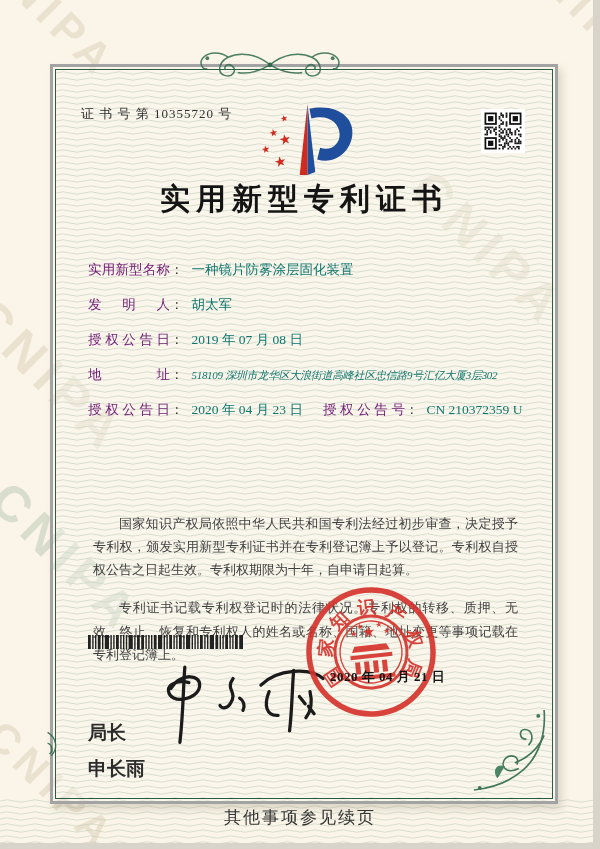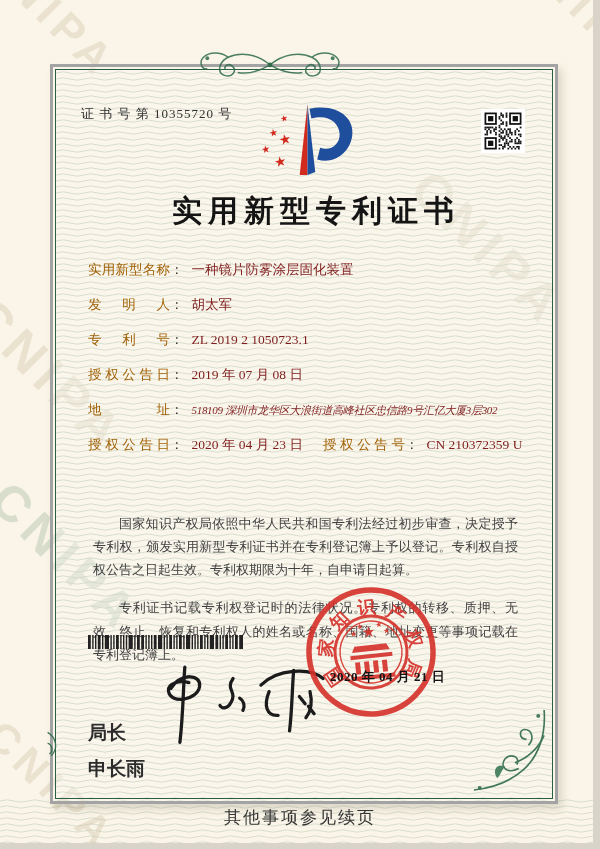--- a/index.html
+++ b/index.html
@@ -28,32 +28,32 @@
   .cert-inner{position:absolute;inset:2px;border:1px solid #2b5d43;}
   .waves{position:absolute;inset:0;width:100%;height:100%;z-index:0;}
   .bottom-strip{position:absolute;left:0;top:798px;width:600px;height:45px;z-index:0;opacity:.8;}
 
   .cert-content{position:absolute;inset:0;z-index:3;color:#3a3a3a;}
 
   .cert-no{position:absolute;left:28px;top:38px;font-size:13px;letter-spacing:1px;color:#2f2f2f;}
   .logo{position:absolute;left:200px;top:36px;}
   .qr{position:absolute;left:428px;top:42px;}
   .title{
-    position:absolute;left:0;top:124px;width:100%;text-align:center;
-    font-size:30px;font-weight:bold;letter-spacing:6px;color:#141414;margin-left:12px;
+    position:absolute;left:0;top:112px;width:100%;text-align:center;
+    font-size:30px;font-weight:bold;letter-spacing:6px;color:#141414;
   }
 
   .fields{position:absolute;left:35px;top:194px;width:440px;}
   .frow{height:35px;font-size:13.5px;white-space:nowrap;}
   .flabel{
     display:inline-block;width:82px;text-align:justify;text-align-last:justify;
-    color:#a16207;vertical-align:top;font-family:Liberation Mono, monospace;
+    color:#701a75;vertical-align:top;font-family:Liberation Mono, monospace;
   }
   .fcolon{color:#333;}
-  .fvalue{margin-left:8px;color:#7f1d1d;}
+  .fvalue{margin-left:8px;color:#0f766e;}
   .fvalue-long{font-size:11px;letter-spacing:-0.3px;font-style:italic;}
   .grant-pair2{margin-left:20px;}
 
   .paras{position:absolute;left:25px;top:430px;width:455px;font-size:13px;line-height:1.78;color:#3f3f3f;text-align:justify;}
   .paras p{margin:15px;text-indent:2em;}
 
   .barcode{position:absolute;left:35px;top:568px;}
 
   .signer{position:absolute;left:35px;top:624px;font-family:"Liberation Sans","DejaVu Sans",sans-serif;
     font-size:19px;font-weight:bold;color:#2c2c2c;line-height:1.9;margin-top:24px;}
@@ -252,23 +252,20 @@
     <div class="title">实用新型专利证书</div>
 
     <div class="fields">
       <div class="frow">
         <span class="flabel">实用新型名称</span><span class="fcolon">：</span><span class="fvalue">一种镜片防雾涂层固化装置</span>
       </div>
       <div class="frow">
         <span class="flabel">发明人</span><span class="fcolon">：</span><span class="fvalue">胡太军</span>
       </div>
       <div class="frow">
-        <span class="flabel">专利号</span><span class="fcolon">：</span><span class="fvalue">ZL 2019 2 1050723.1</span>
-      </div>
-      <div class="frow">
         <span class="flabel">授权公告日</span><span class="fcolon">：</span><span class="fvalue">2019 年 07 月 08 日</span>
       </div>
       <div class="frow">
         <span class="flabel">地址</span><span class="fcolon">：</span><span class="fvalue fvalue-long">518109 深圳市龙华区大浪街道高峰社区忠信路9号汇亿大厦3层302</span>
       </div>
       <div class="frow">
         <span class="flabel">授权公告日</span><span class="fcolon">：</span><span class="fvalue">2020 年 04 月 23 日</span><span class="flabel grant-pair2">授权公告号</span><span class="fcolon">：</span><span class="fvalue">CN 210372359 U</span>
       </div>
     </div>
 

